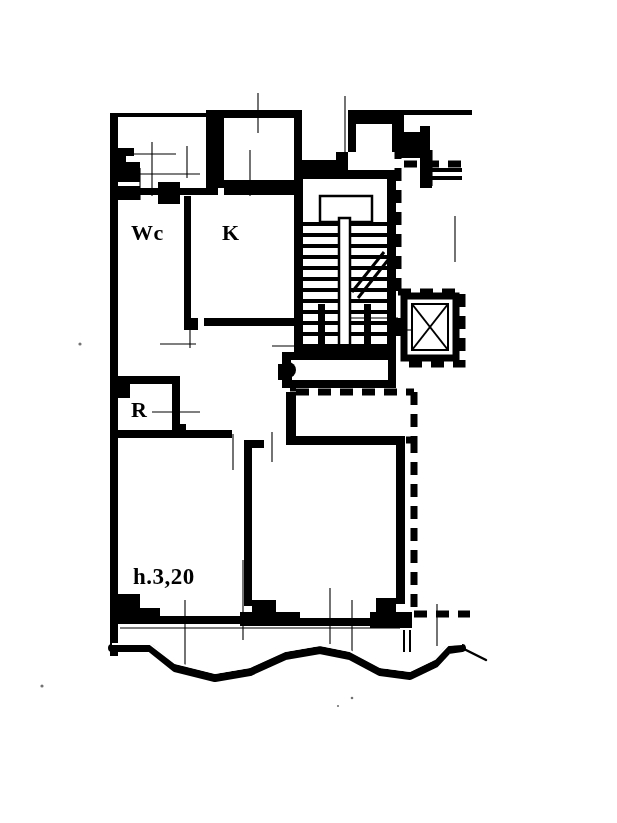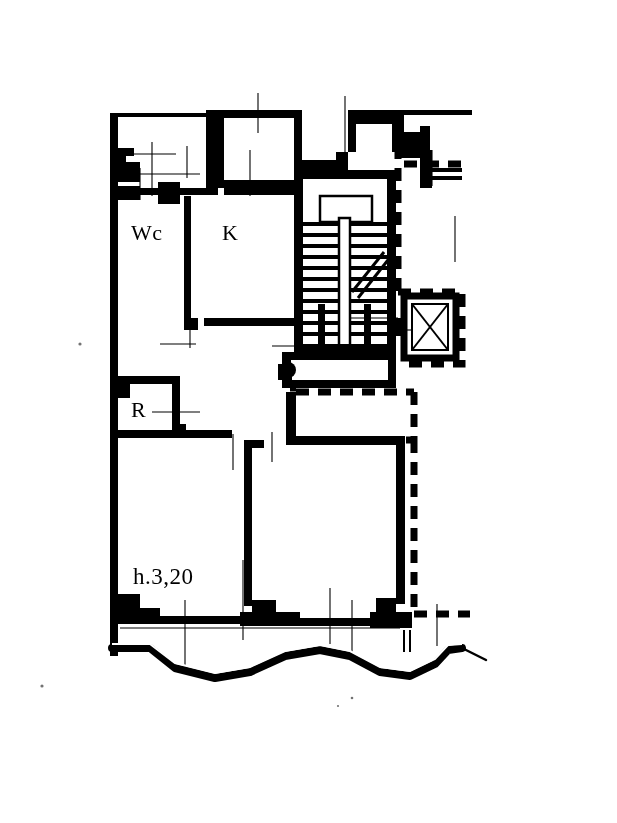--- a/index.html
+++ b/index.html
@@ -12,20 +12,21 @@
     width: 617px;
     height: 823px;
     overflow: hidden;
     font-family: "Liberation Serif", serif;
   }
   #plan-root {
     position: relative;
     width: 617px;
     height: 823px;
     background: #ffffff;
+    font-weight: bold;
   }
   #plan-svg {
     display: block;
     width: 617px;
     height: 823px;
   }
   .room-label {
     font-family: "Liberation Serif", serif;
     fill: #000000;
     font-size: 22px;

